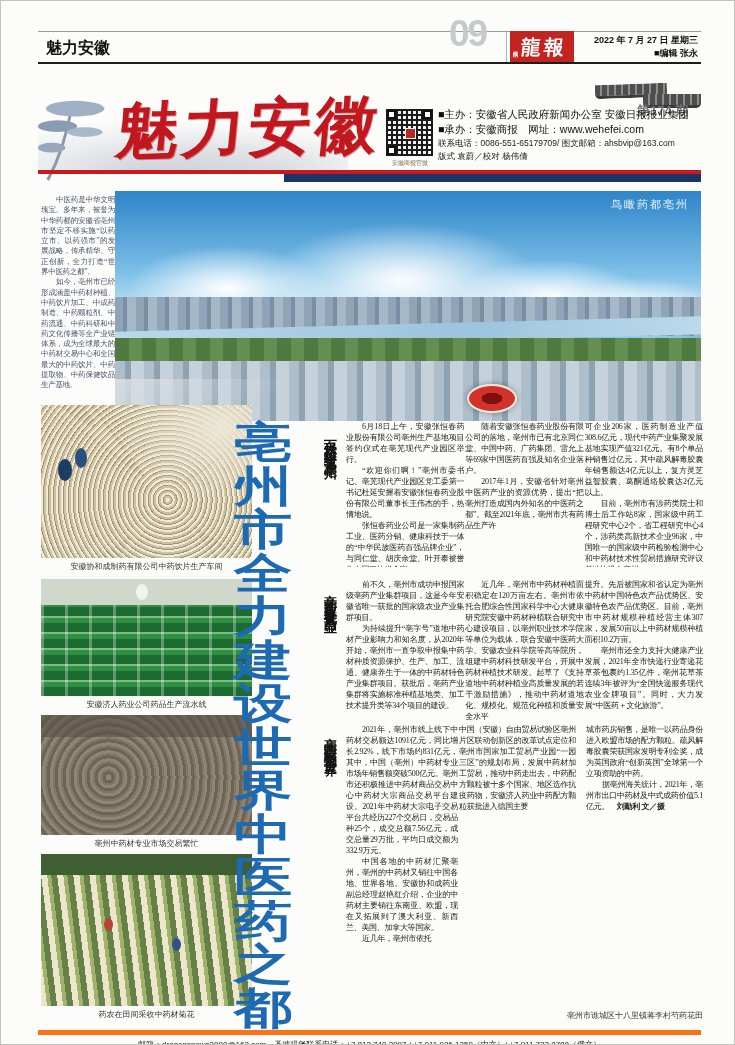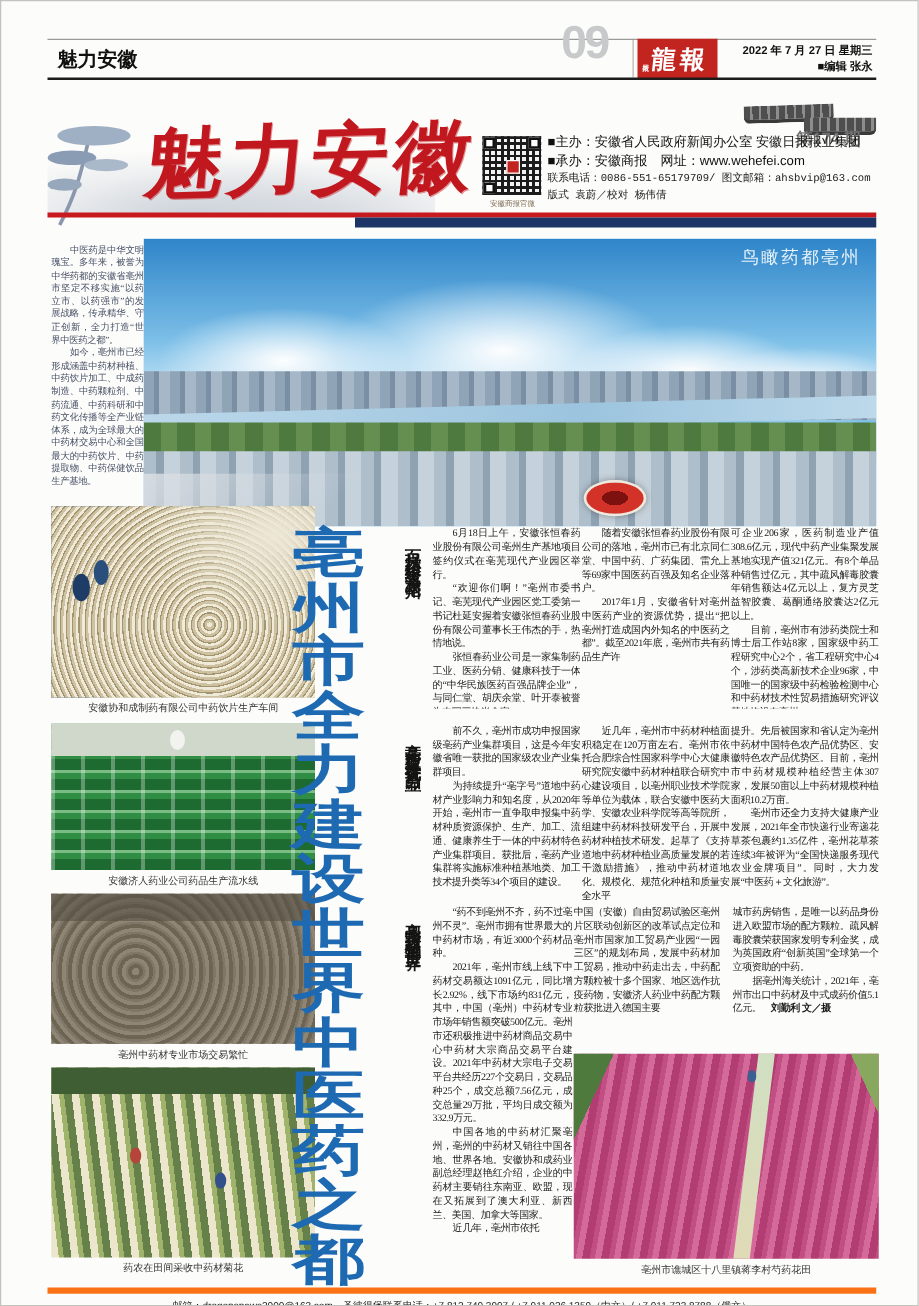--- a/index.html
+++ b/index.html
@@ -38,21 +38,21 @@
   .qr{position:absolute;left:385px;top:108px;width:47px;height:47px;background:#f5f5f5;
       background-image:repeating-linear-gradient(0deg,#1b1b1b 0 2px,transparent 2px 5px),
                        repeating-linear-gradient(90deg,#1b1b1b 0 2px,#f2f2f2 2px 5px);}
   .qr .fin{position:absolute;width:9px;height:9px;border:2px solid #111;background:#fff;box-sizing:border-box;}
   .qr .fin.tl{left:1px;top:1px}.qr .fin.tr{right:1px;top:1px}.qr .fin.bl{left:1px;bottom:1px}
   .qr .center{position:absolute;left:19px;top:19px;width:9px;height:9px;background:#c2241f;border:1px solid #fff;}
   .qr-caption{position:absolute;left:381px;top:158px;width:56px;text-align:center;font-size:6px;
               color:#7d6a52;font-family:"Liberation Sans",sans-serif;}
   .mast-info{position:absolute;left:437px;top:106px;width:266px;}
   .mi-bold{font-family:"Liberation Sans",sans-serif;font-size:10.5px;font-weight:normal;color:#101010;line-height:15px;}
-  .mi-small{font-family:Liberation Mono, monospace;font-size:8.5px;color:#222;line-height:13px;}
+  .mi-small{font-family:Liberation Sans, sans-serif;font-size:8.5px;color:#222;line-height:13px;}
   .bar-red{position:absolute;left:37px;top:169px;width:663px;height:4px;background:#c8191f;}
   .bar-navy{position:absolute;left:283px;top:173px;width:417px;height:8px;background:#1d3566;}
   
   .panorama{position:absolute;left:114px;top:190px;width:586px;height:230px;overflow:hidden;background:#7ec0e8;}
   .pan-sky{position:absolute;left:0;top:0;right:0;height:55%;
            background:linear-gradient(#2e85c9,#7ec0e8 65%,#cfe8f7);}
   .cloud{position:absolute;border-radius:50%;
          background:radial-gradient(closest-side,rgba(255,255,255,.98),rgba(255,255,255,0));}
   .c1{left:2%;top:24%;width:200px;height:85px;} .c2{left:26%;top:14%;width:270px;height:115px;}
   .c3{left:58%;top:30%;width:190px;height:75px;} .c4{right:-25px;top:38%;width:170px;height:65px;}
@@ -63,21 +63,21 @@
   .pan-green{position:absolute;left:0;right:0;top:64%;height:12%;
            background:repeating-linear-gradient(90deg,#4e7a40 0 14px,#648f50 14px 27px);}
   .pan-near{position:absolute;left:0;right:0;top:74%;height:26%;
            background:repeating-linear-gradient(90deg,#aebecb 0 10px,#8fa2b2 10px 16px,#c6d2db 16px 29px);}
   .pan-road{position:absolute;left:-30px;bottom:0;width:230px;height:42px;transform:skewX(-32deg);
            background:linear-gradient(100deg,#d9dee3,transparent 80%);}
   .stadium{position:absolute;left:60%;top:84%;width:46px;height:25px;border-radius:50%;
            border:2px solid #efe9dd;
            background:radial-gradient(ellipse at center,#7d1110 0 32%,#d23227 32% 72%,#e9e3d7 72%);
            box-shadow:0 0 6px rgba(0,0,0,.35);}
-  .pan-caption{position:absolute;right:12px;top:6px;color:rgba(255,255,255,.88);font-size:14px;
+  .pan-caption{position:absolute;right:12px;top:6px;color:rgba(255,255,255,.88);font-size:11px;
            letter-spacing:2px;font-family:Liberation Serif, serif;}
   
   .intro{position:absolute;left:40px;top:194px;width:74px;height:208px;overflow:hidden;
          font-size:7.5px;line-height:10.3px;letter-spacing:-0.3px;text-align:justify;color:#475066;}
   .intro p{margin:0;text-indent:2em;}
   
   .lp{position:absolute;left:40px;width:211px;}
   .lp .art{position:relative;width:100%;overflow:hidden;}
   .lp .cap,.pcaption{margin-top:3px;text-align:center;font-size:8px;color:#333;
         font-family:"Liberation Sans",sans-serif;letter-spacing:0;}
@@ -108,21 +108,21 @@
   .sh1{top:428px;height:145px}.sh2{top:583px;height:150px}.sh3{top:726px;height:150px}
   
   .bsec{position:absolute;left:345px;width:357px;display:flex;gap:1px;}
   .bsec .col{flex:1 1 0;overflow:hidden;font-size:8px;line-height:11px;letter-spacing:-0.3px;
              text-align:justify;color:#1a1a1a;}
   .bsec .col p{margin:0;text-indent:2em;}
   .bsec .col p.cont{text-indent:0;}
   .sec1{top:420px;height:146px}.sec2{top:578px;height:141px}
   .sec3{top:723px;height:307px}
   .sec3 .col1{flex:0 0 112px;height:307px;}
-  .sec3right{flex:1 1 auto;display:flex;flex-direction:column;}
+  .sec3right{flex:1 1 auto;display:flex;flex-direction:column;align-items:flex-end;}
   .sec3cols{display:flex;gap:10px;height:113px;overflow:hidden;}
   .sec3cols .col{flex:1 1 0;}
   .bphoto{position:relative;margin-top:6px;height:164px;overflow:hidden;
      background:linear-gradient(115deg,#4f7a3e 0 10%,rgba(0,0,0,0) 10%),
         linear-gradient(245deg,#87a85e 0 7%,rgba(0,0,0,0) 7%),
         repeating-linear-gradient(100deg,#d36a9a 0 5px,#b23d72 5px 11px,#c24f83 11px 15px);}
   .bphoto .path{position:absolute;left:56%;top:-6px;width:13px;height:115%;transform:rotate(7deg);
         background:linear-gradient(#cfe0c2,#e2d9b5);}
   
   .footer{position:absolute;left:37px;width:663px;top:1029px;border-top:5px solid #f97316;
@@ -265,21 +265,20 @@
     <div class="col" id="sec2col2">
         <p>近几年，亳州市中药材种植面积稳定在120万亩左右。亳州市依托合肥综合性国家科学中心大健康研究院安徽中药材种植联合研究中心建设项目，以亳州职业技术学院等单位为载体，联合安徽中医药大学、安徽农业科学院等高等院所，组建中药材科技研发平台，开展中药材种植技术研发。起草了《支持道地中药材种植业高质量发展的若干激励措施》，推动中药材道地化、规模化、规范化种植和质量安全水平</p>
       </div>
     <div class="col" id="sec2col3">
         <p class="cont">提升。先后被国家和省认定为亳州中药材中国特色农产品优势区、安徽特色农产品优势区。目前，亳州市中药材规模种植经营主体307家，发展50亩以上中药材规模种植面积10.2万亩。</p>
         <p>亳州市还全力支持大健康产业发展，2021年全市快递行业寄递花草茶包裹约1.35亿件，亳州花草茶连续3年被评为“全国快递服务现代农业金牌项目”。同时，大力发展“中医药＋文化旅游”。</p>
       </div>
   </div>
   <div class="bsec sec3">
     <div class="col col1" id="sec3col1">
-        <p>“药不到亳州不齐，药不过亳州不灵”。亳州市拥有世界最大的中药材市场，有近3000个药材品种。</p>
         <p>2021年，亳州市线上线下中药材交易额达1091亿元，同比增长2.92%，线下市场约831亿元，其中，中国（亳州）中药材专业市场年销售额突破500亿元。亳州市还积极推进中药材商品交易中心中药材大宗商品交易平台建设。2021年中药材大宗电子交易平台共经历227个交易日，交易品种25个，成交总额7.56亿元，成交总量29万批，平均日成交额为332.9万元。</p>
         <p>中国各地的中药材汇聚亳州，亳州的中药材又销往中国各地、世界各地。安徽协和成药业副总经理赵艳红介绍，企业的中药材主要销往东南亚、欧盟，现在又拓展到了澳大利亚、新西兰、美国、加拿大等国家。</p>
         <p>近几年，亳州市依托</p>
       </div>
     <div class="sec3right">
       <div class="sec3cols">
         <div class="col" id="sec3col2">
             <p class="cont">中国（安徽）自由贸易试验区亳州片区联动创新区的改革试点定位和亳州市国家加工贸易产业园“一园三区”的规划布局，发展中药材加工贸易，推动中药走出去，中药配方颗粒被十多个国家、地区选作抗疫药物，安徽济人药业中药配方颗粒获批进入德国主要</p>
           </div>
         <div class="col" id="sec3col3">

